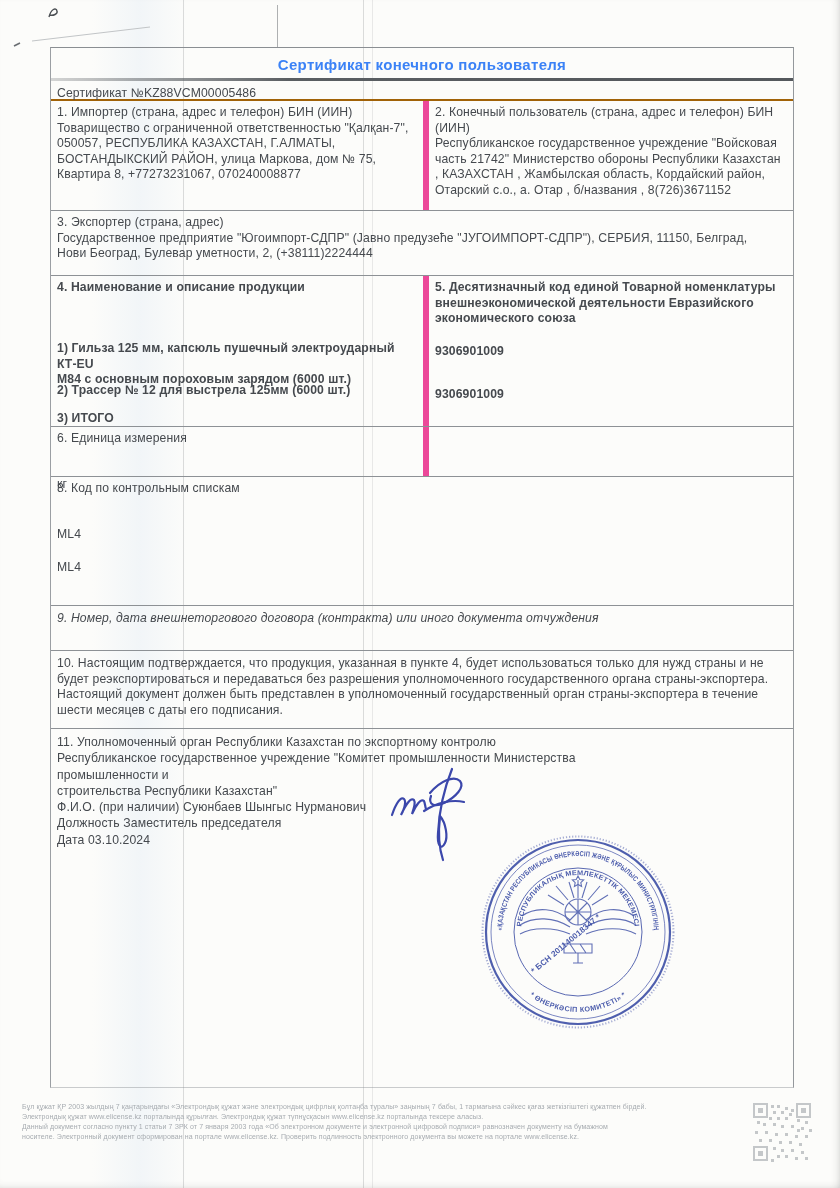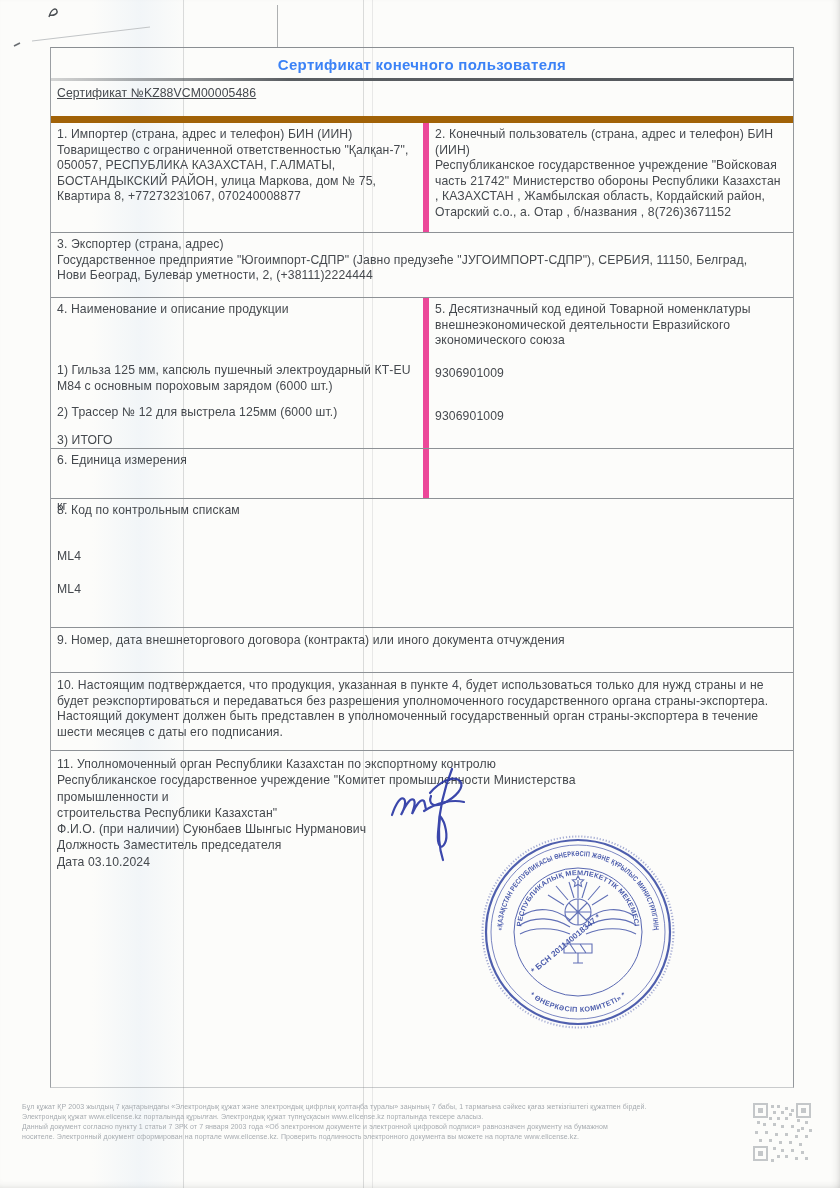--- a/index.html
+++ b/index.html
@@ -31,27 +31,27 @@
   .cell.right{flex:1;}
   .hdr{line-height:15.5px;}
   .body{line-height:15.5px;white-space:pre-line;}
   .title-row{height:33px;border-bottom:none;}
   .doc-title{
     position:absolute;left:0;right:0;top:8px;text-align:center;
     font-weight:bold;font-size:15px;letter-spacing:.3px;color:#3b82f6;
   }
   .thickline{position:absolute;left:0;right:0;bottom:0;height:3px;
     background:linear-gradient(90deg,rgba(90,94,98,.25),#5a5e62 32%,#54585c);}
-  .certno-row{height:42px;border-bottom:7px solid #a16207;padding:5px 6px;box-sizing:border-box;text-decoration:underline;}
+  .certno-row{height:20px;border-bottom:2px solid #a16207;padding:5px 6px;box-sizing:border-box;}
   .r12{height:110px;}
   .r3{height:65px;padding:4px 6px;}
-  .r45{height:151px;}
+  .r45{height:151px;font-weight:bold;}
   .r67{height:50px;}
   .r8{height:129px;padding:4px 6px;}
-  .r9{height:45px;padding:5px 6px;}
+  .r9{height:45px;padding:5px 6px;font-style:italic;}
   .r10{height:78px;padding:5px 6px;}
   .r11{height:354px;border-bottom:none;padding:5px 6px;}
   .abs{position:absolute;left:6px;right:6px;line-height:15.5px;white-space:pre-line;margin-top:16px;}
   .s4i1{top:49px;} .s4i2{top:91px;} .s4i3{top:119px;}
   .s5c1{top:52px;} .s5c2{top:95px;}
   .val-lo{top:34px;}
   .ml1{top:34px;} .ml2{top:67px;}
   .r11 .line{line-height:16.3px;}
   .org{max-width:618px;white-space:pre-line;line-height:16.3px;}
   

